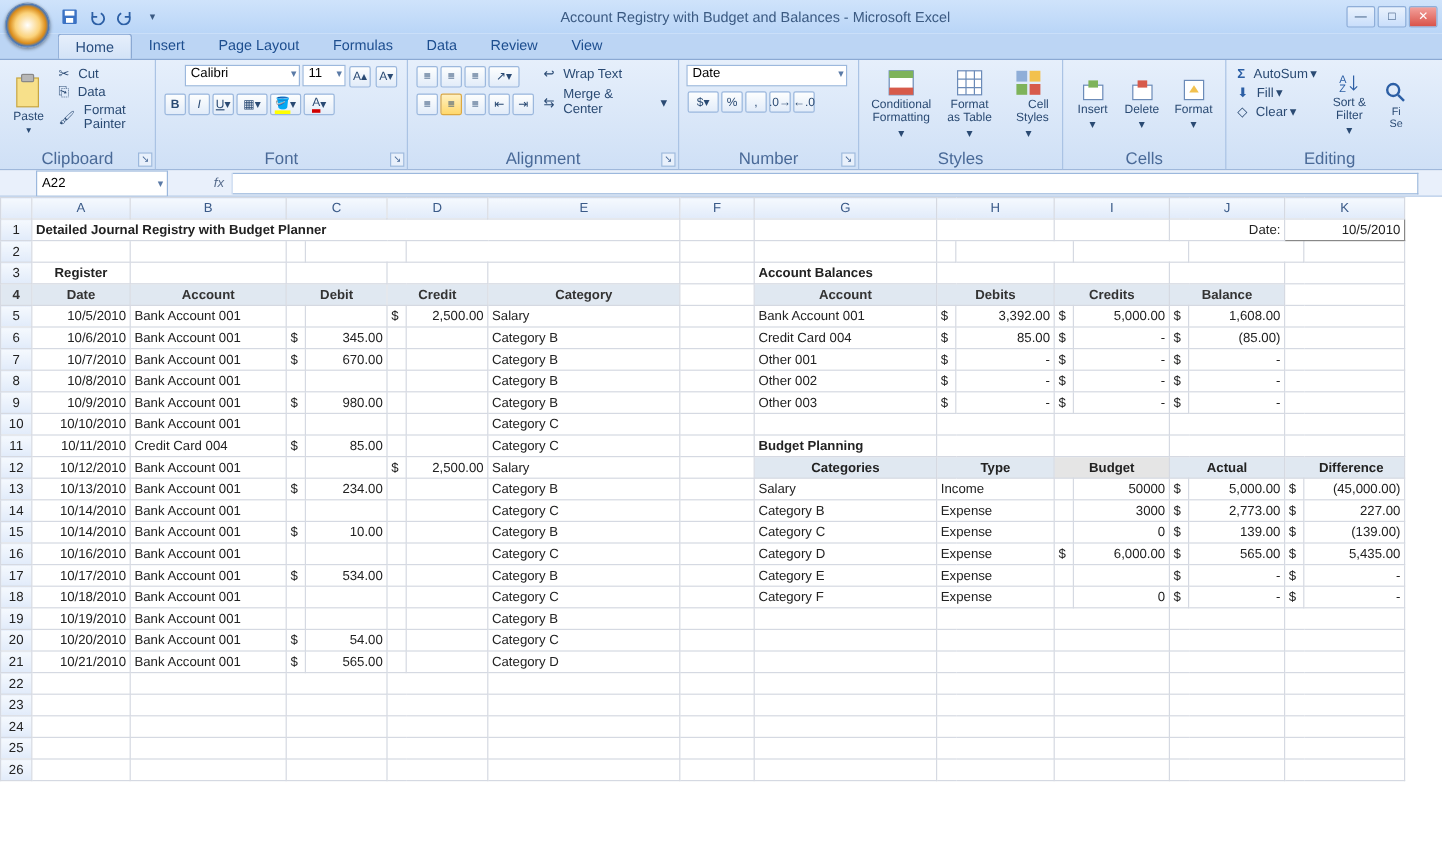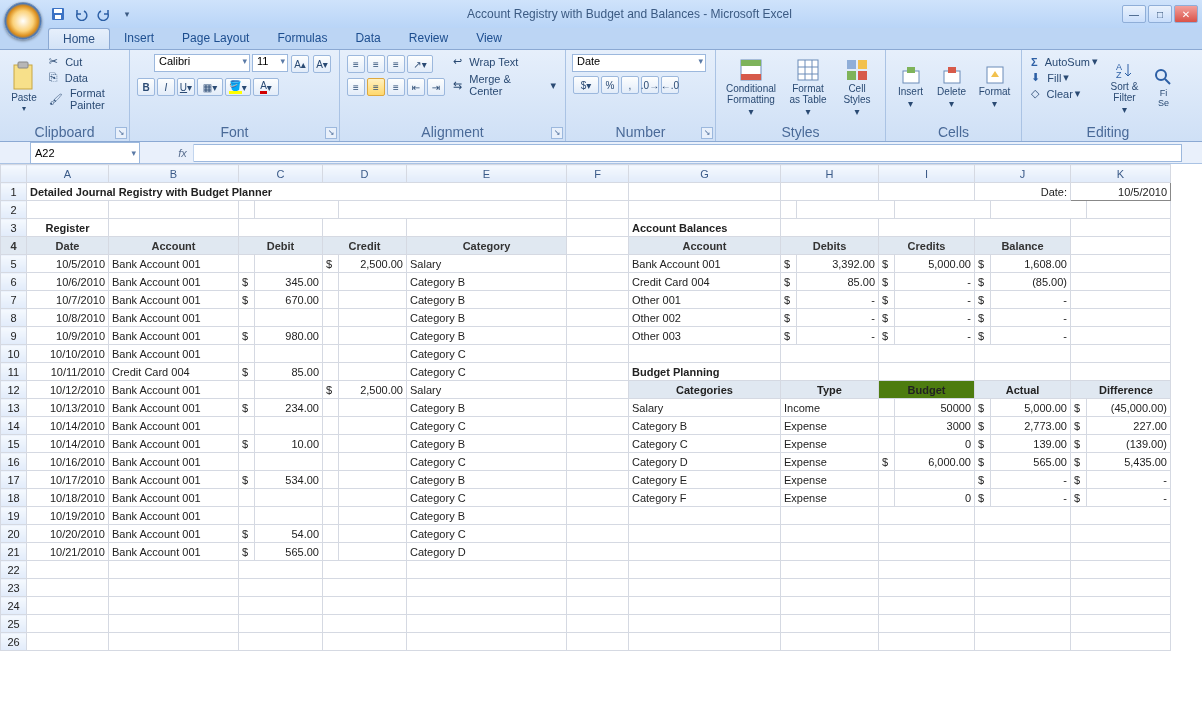--- a/index.html
+++ b/index.html
@@ -206,21 +206,21 @@
       <div class="rbtn rbtn-big" style="width:48px;">
         <svg width="24" height="24">
             <rect x="2" y="2" width="20" height="20" fill="#fff" stroke="#6b8bb8"></rect>
             <line x1="2" y1="9" x2="22" y2="9" stroke="#6b8bb8"></line>
             <line x1="2" y1="16" x2="22" y2="16" stroke="#6b8bb8"></line>
             <line x1="9" y1="2" x2="9" y2="22" stroke="#6b8bb8"></line>
             <line x1="16" y1="2" x2="16" y2="22" stroke="#6b8bb8"></line>
           </svg>
         <span>Format as Table</span>▾
       </div>
-      <div class="rbtn rbtn-big" style="width:42px;">
+      <div class="rbtn rbtn-big" style="width:42px;text-align:right;">
         <svg width="24" height="24">
             <rect x="2" y="2" width="9" height="9" fill="#8faed8"></rect>
             <rect x="13" y="2" width="9" height="9" fill="#f2c14e"></rect>
             <rect x="2" y="13" width="9" height="9" fill="#7eb35a"></rect>
             <rect x="13" y="13" width="9" height="9" fill="#d75a4a"></rect>
           </svg>
         <span>Cell Styles</span>▾
       </div>
     </div>
     <div class="group-label">Styles</div>
@@ -499,21 +499,21 @@
           <td class="num">10/12/2010</td>
           <td>Bank Account 001</td>
           <td class="lcurr"></td>
           <td class="num"></td>
           <td class="lcurr">$</td>
           <td class="num">2,500.00</td>
           <td>Salary</td>
           <td></td>
           <td class="hdr-row" style="background:#e0e8f1;font-weight:bold;text-align:center;">Categories</td>
           <td colspan="2" style="background:#e0e8f1;font-weight:bold;text-align:center;">Type</td>
-          <td colspan="2" style="background:#4d7c0f;font-weight:bold;text-align:center;">Budget</td>
+          <td colspan="2" style="background:#e5e5e5;font-weight:bold;text-align:center;">Budget</td>
           <td colspan="2" style="background:#e0e8f1;font-weight:bold;text-align:center;">Actual</td>
           <td colspan="2" style="background:#e0e8f1;font-weight:bold;text-align:center;padding-left:14px;">Difference</td>
         </tr>
         <tr>
           <td class="rowhdr">13</td>
           <td class="num">10/13/2010</td>
           <td>Bank Account 001</td>
           <td class="lcurr">$</td>
           <td class="num">234.00</td>
           <td class="lcurr"></td>

